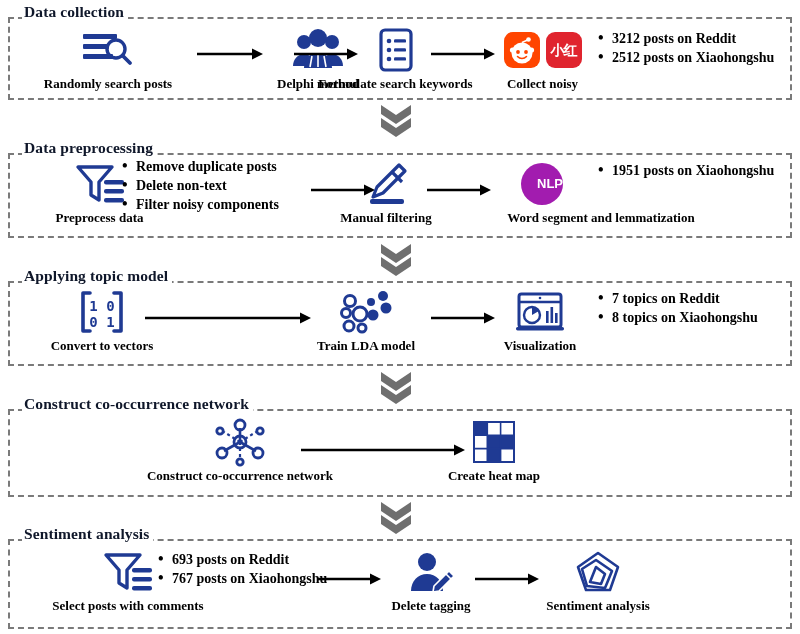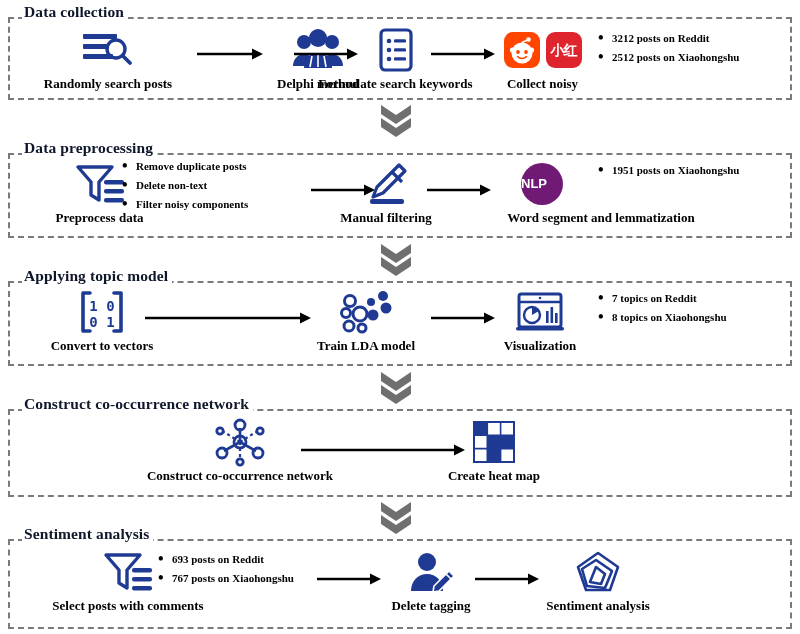--- a/index.html
+++ b/index.html
@@ -75,21 +75,21 @@
     position:absolute;
     height:12px;
     display:flex;
     align-items:center;
   }
   .arrow svg{display:block;}
 
   
   .bullets{
     position:absolute;
-    font-size:11px;
+    font-size:14px;
     font-weight:bold;
     color:#000000;
     line-height:19px;
     white-space:nowrap;
   }
   .bullets div{
     position:relative;
     padding-left:16px;
   }
   .bullets div:before{
@@ -273,21 +273,21 @@
 
       <div class="arrow" style="left:418px;top:44px;">
         <svg width="66" height="12" viewBox="0 0 66 12">
             <line x1="1" y1="6" x2="54" y2="6" stroke="#000" stroke-width="2.4"></line>
             <polygon points="54,0.5 65,6 54,11.5" fill="#000"></polygon>
           </svg>
       </div>
 
       <div class="step" style="left:478px;top:20px;width:230px;">
         <div class="step-icon" style="justify-content:center;">
-          <span style="display:inline-block;width:42px;height:42px;border-radius:50%;background:#701a75;color:#fff;font-family:'Liberation Sans',sans-serif;font-weight:bold;font-size:13px;line-height:42px;text-align:left;margin-left:-118px;">NLP</span>
+          <span style="display:inline-block;width:42px;height:42px;border-radius:50%;background:#a21caf;color:#fff;font-family:'Liberation Sans',sans-serif;font-weight:bold;font-size:13px;line-height:42px;text-align:right;margin-left:-118px;">NLP</span>
         </div>
         <div class="step-label">Word segment and lemmatization</div>
       </div>
 
       <div class="bullets" style="left:588px;top:21px;">
         <div>1951 posts on Xiaohongshu</div>
       </div>
     </div>
   </div>
 

